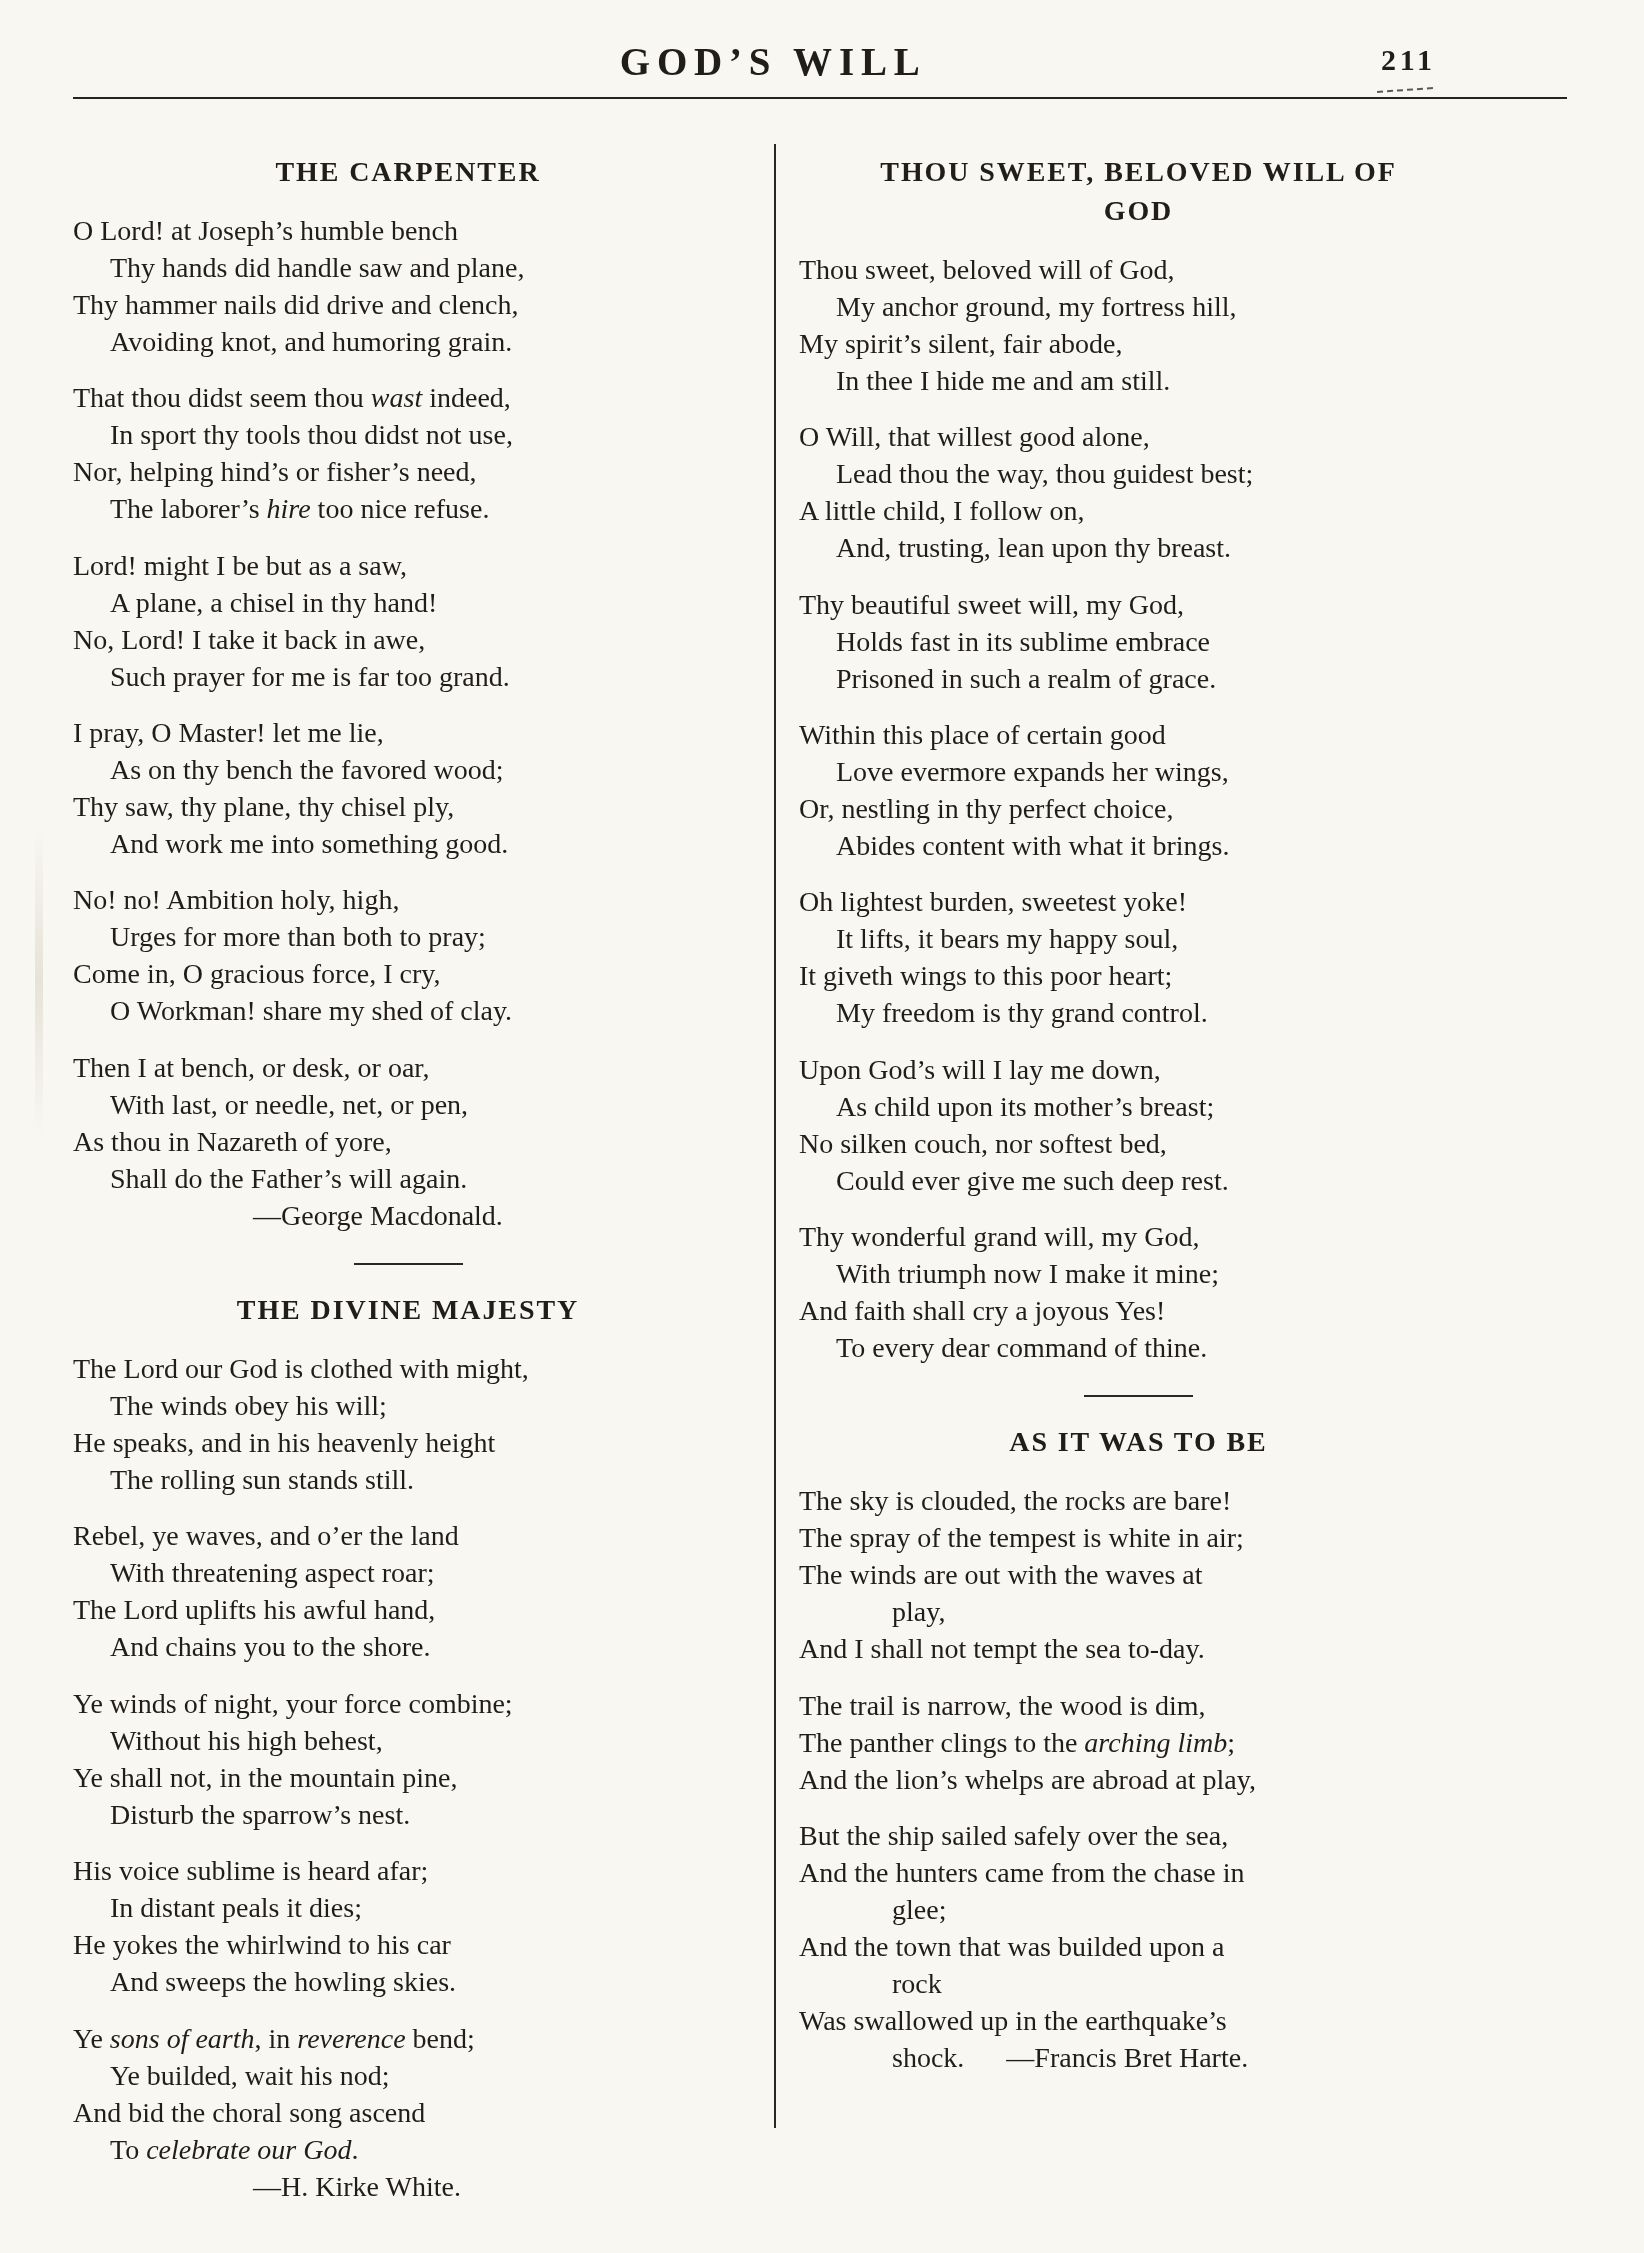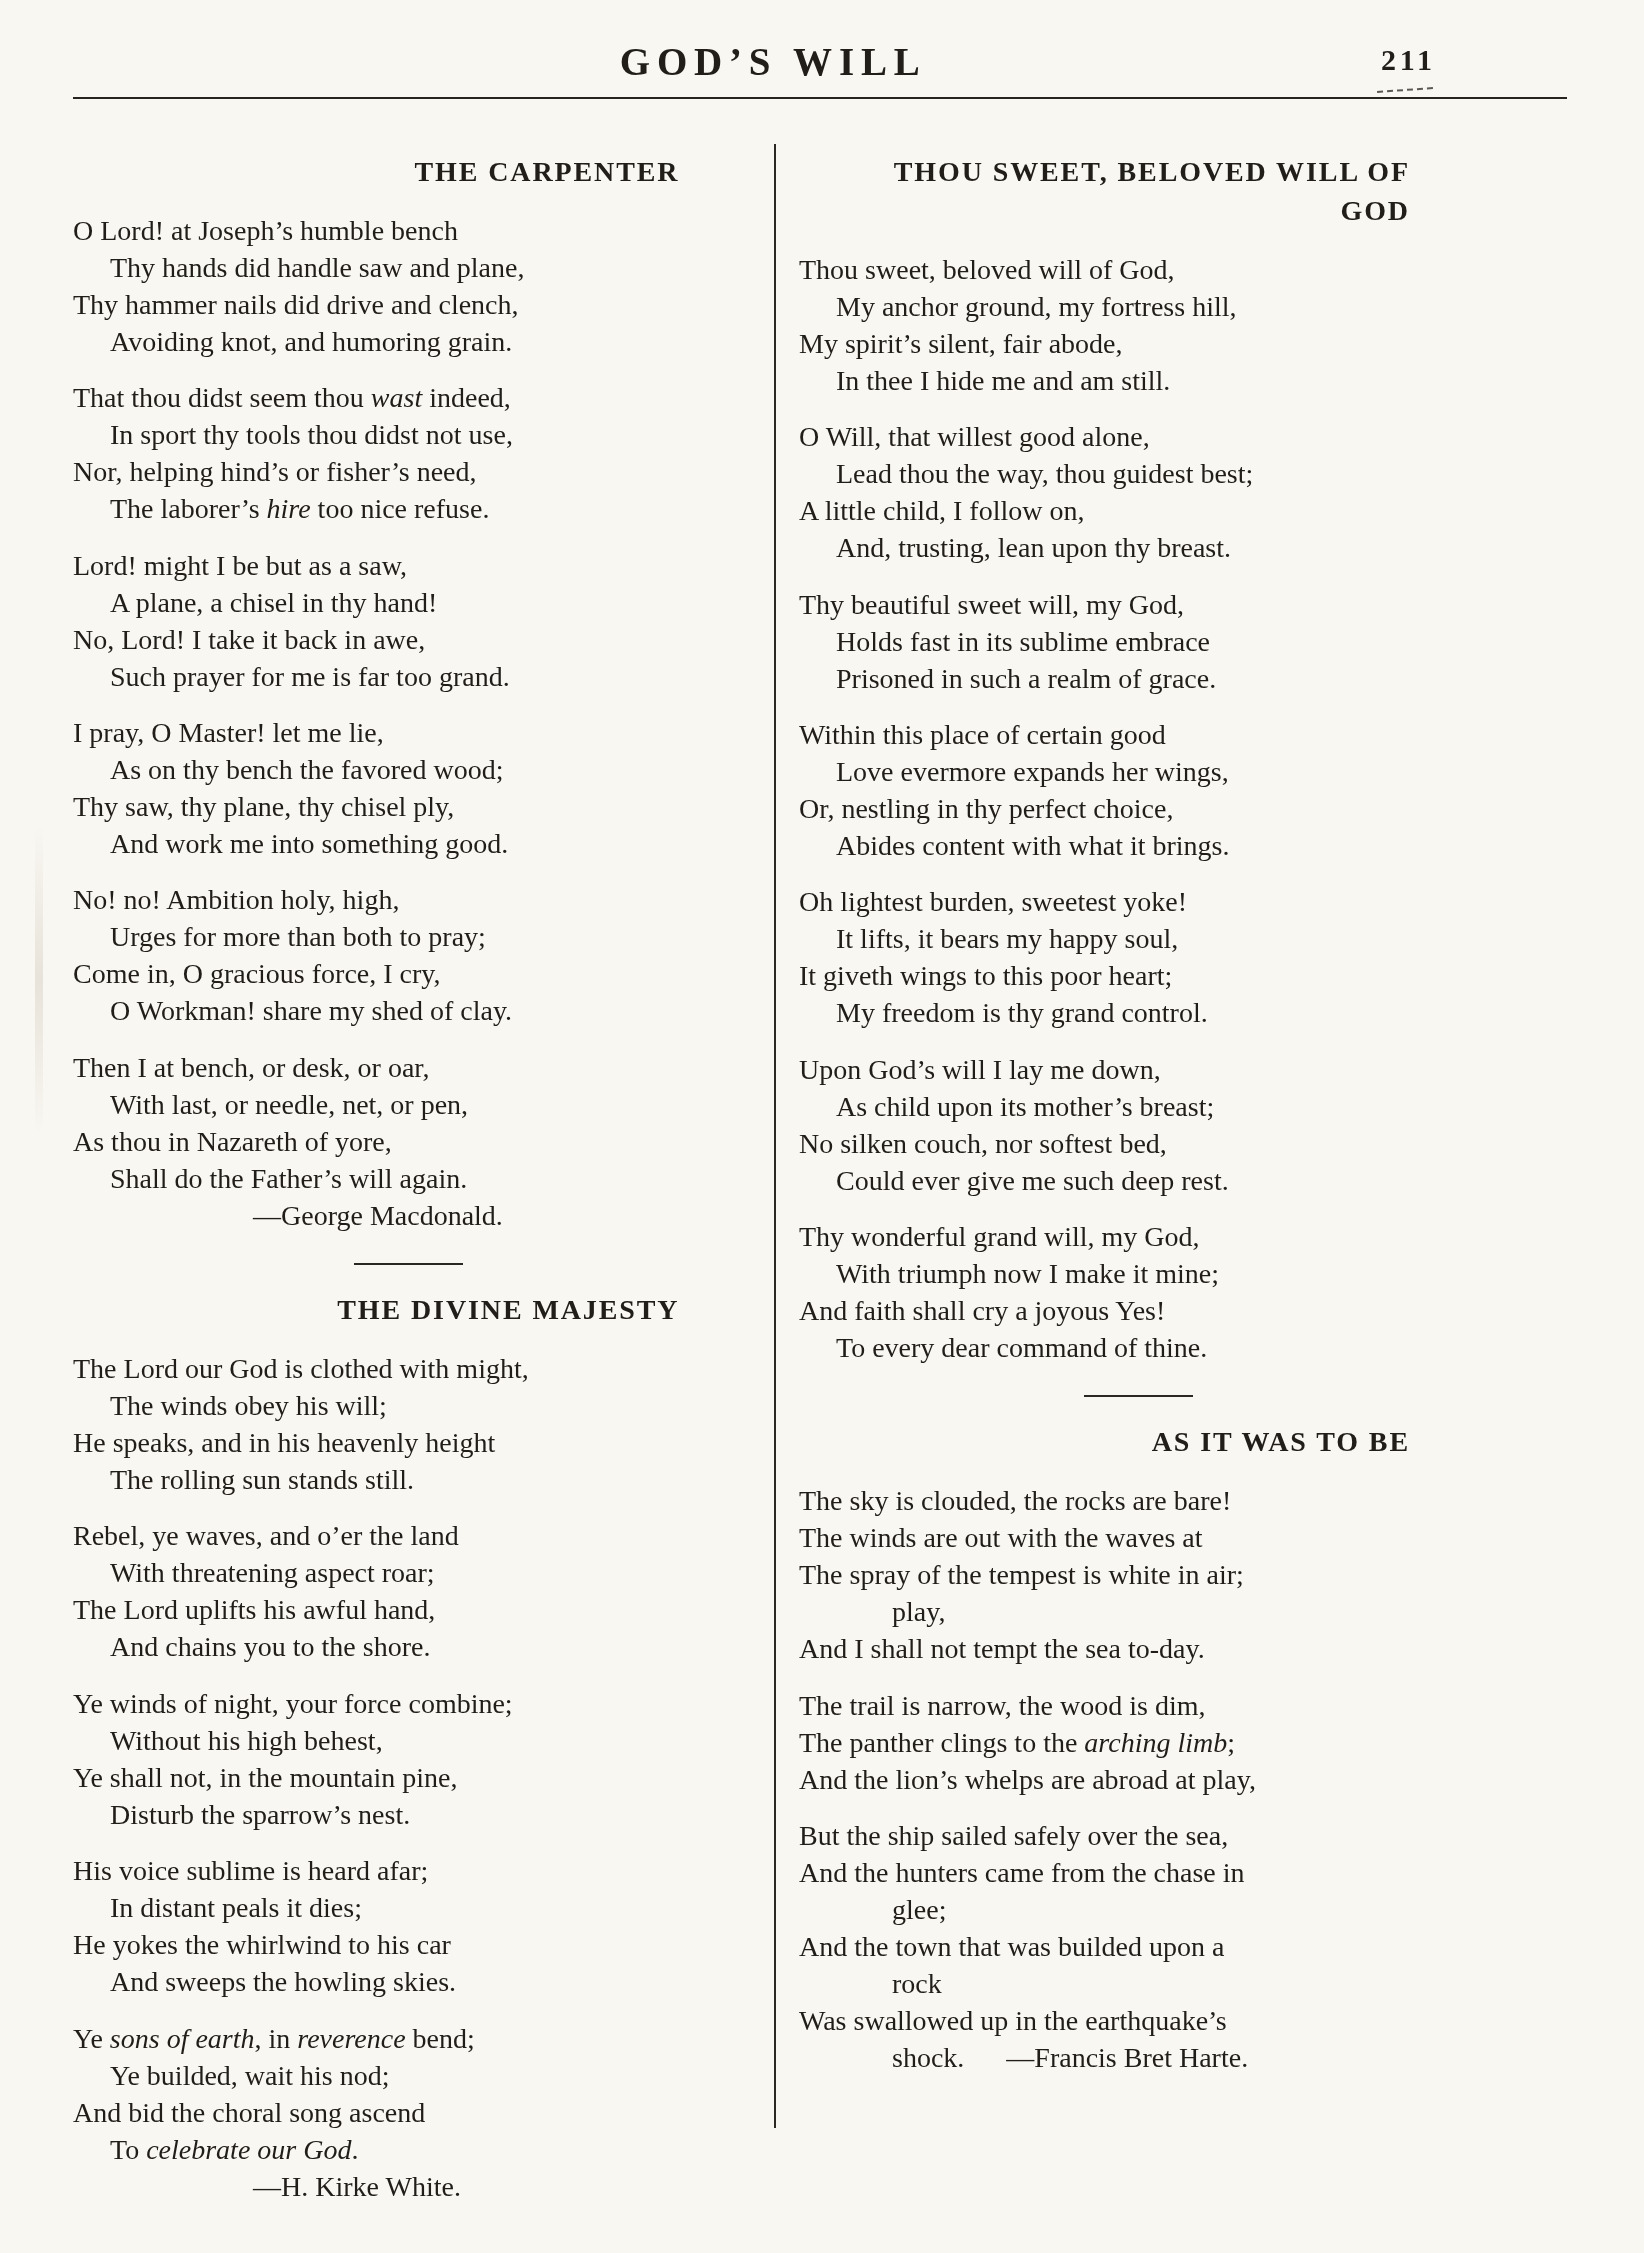--- a/index.html
+++ b/index.html
@@ -39,21 +39,21 @@
   }
   .col{position:absolute;top:0;}
   .col-left{left:0;width:670px;}
   .col-right{left:726px;width:679px;}
   .col-divider{
     position:absolute;left:701px;top:7.8px;width:1.9px;height:1984px;
     background:#2b2722;
   }
   .poem-title{
     font-size:28px;font-weight:700;letter-spacing:1.9px;
-    text-align:right;line-height:39px;
+    text-align:center;line-height:39px;
     max-width:543px;margin:15.5px auto 21.3px;
   }
   .stanza{margin:0 0 19.4px 0;}
   .line{
     font-size:28px;line-height:37px;white-space:pre;
   }
   .indent-0{padding-left:0;}
   .indent-1{padding-left:37px;}
   .indent-2{padding-left:93px;}
   .attribution{padding-left:180px;}
@@ -195,22 +195,22 @@
             <div class="line indent-1">With triumph now I make it mine;</div>
             <div class="line indent-0">And faith shall cry a joyous Yes!</div>
             <div class="line indent-1">To every dear command of thine.</div>
           </div>
         </article>
         <div class="poem-divider"></div>
         <article>
           <h2 class="poem-title">AS IT WAS TO BE</h2>
           <div class="stanza">
             <div class="line indent-0">The sky is clouded, the rocks are bare!</div>
+            <div class="line indent-0">The spray of the tempest is white in air;</div>
             <div class="line indent-0">The winds are out with the waves at</div>
-            <div class="line indent-0">The spray of the tempest is white in air;</div>
             <div class="line indent-2">play,</div>
             <div class="line indent-0">And I shall not tempt the sea to-day.</div>
           </div>
           <div class="stanza">
             <div class="line indent-0">The trail is narrow, the wood is dim,</div>
             <div class="line indent-0">The panther clings to the <i>arching limb</i>;</div>
             <div class="line indent-0">And the lion’s whelps are abroad at play,</div>
           </div>
           <div class="stanza">
             <div class="line indent-0">But the ship sailed safely over the sea,</div>

